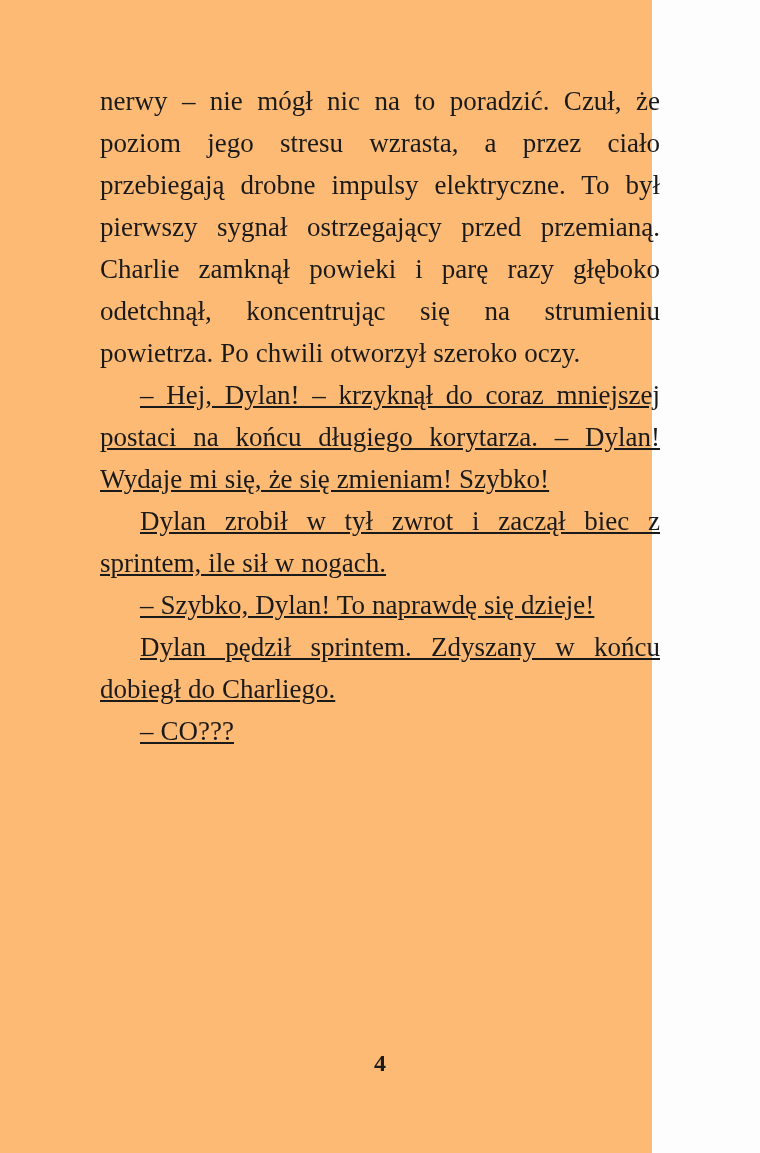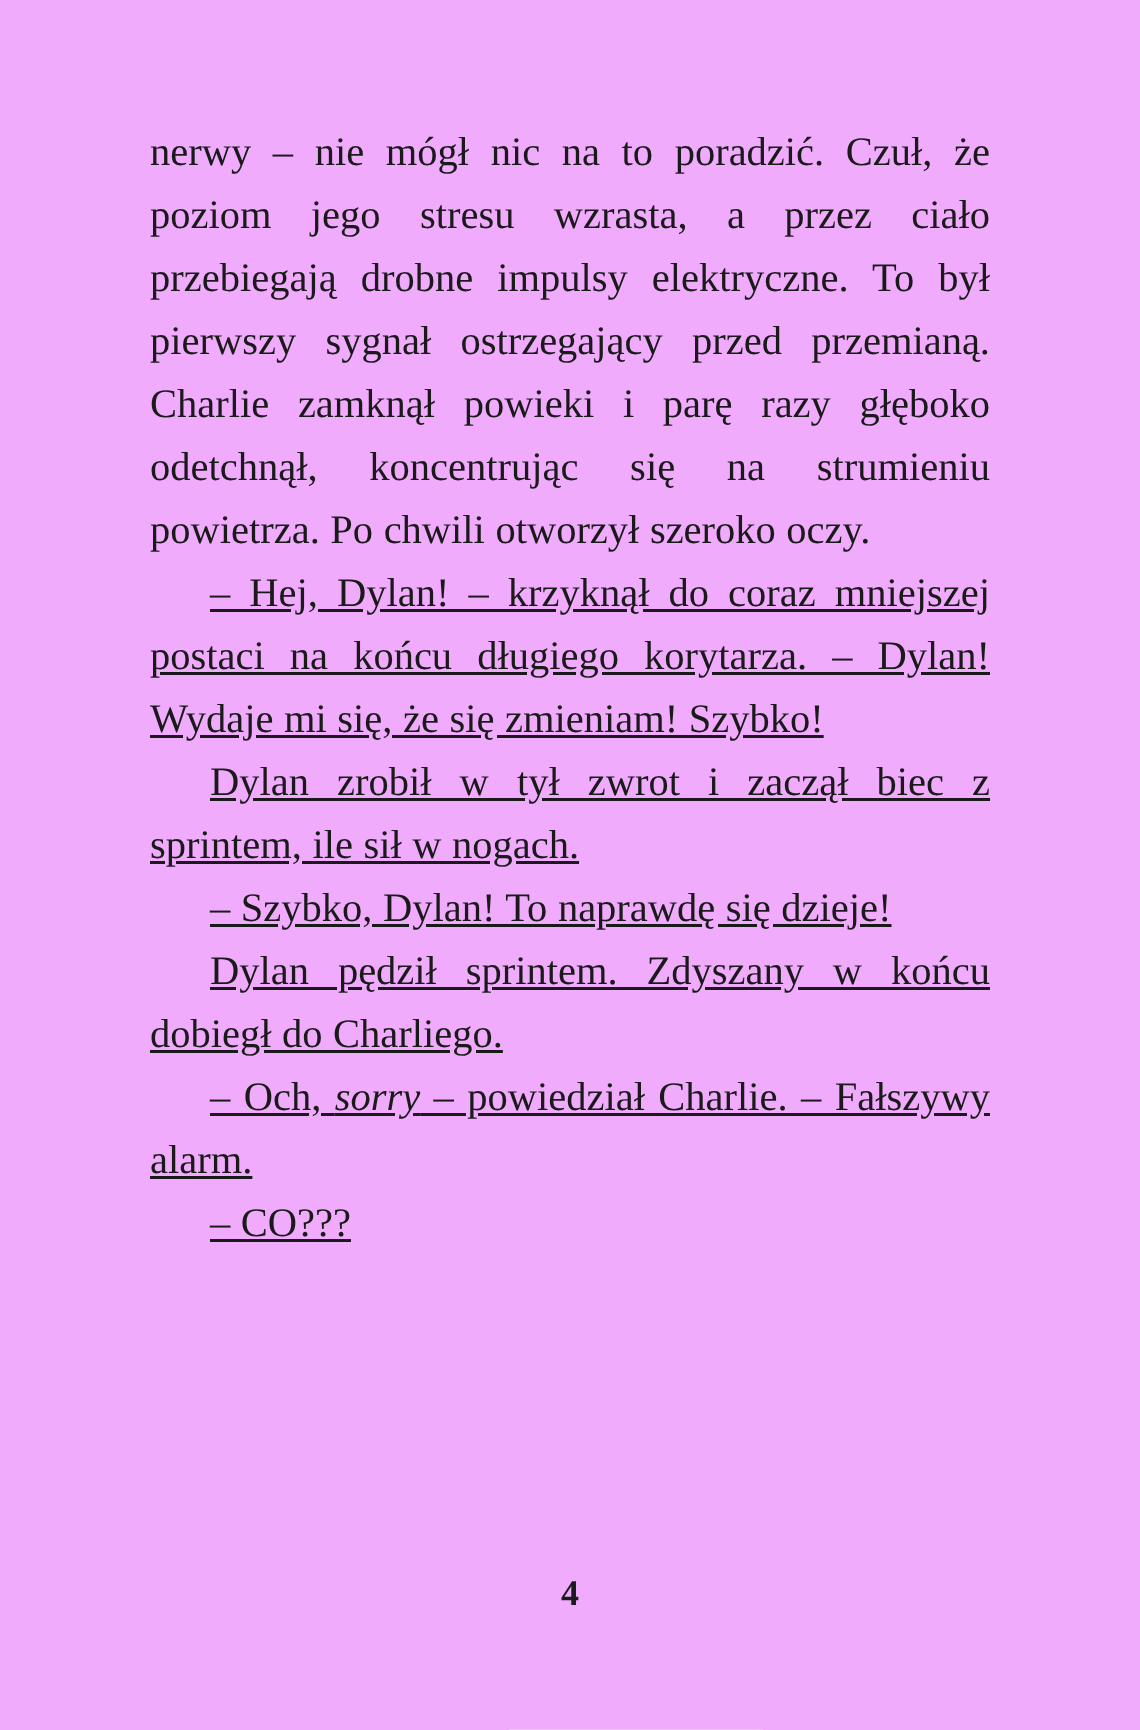--- a/index.html
+++ b/index.html
@@ -13,23 +13,23 @@
     font-family: "Liberation Serif", "DejaVu Serif", serif;
     color: #1a1a1a;
     overflow: hidden;
     position: relative;
   }
 
   .page {
     position: absolute;
     left: 0;
     top: 0;
-    width: 760px;
+    width: 652px;
     height: 1153px;
-    background: #f0abfc;
+    background: #fdba74;
   }
 
   .text-block {
     position: absolute;
     left: 100px;
     top: 80px;
     width: 560px;
     font-size: 27px;
     line-height: 42px;
     text-align: justify;
@@ -82,21 +82,20 @@
     <p class="para">nerwy – nie mógł nic na to poradzić. Czuł, że poziom jego stresu wzrasta, a przez ciało przebiegają drobne impulsy elektryczne. To był pierwszy sygnał ostrzegający przed przemianą. Charlie zamknął powieki i parę razy głęboko odetchnął, koncentrując się na strumieniu powietrza. Po chwili otworzył szeroko oczy.</p>
 
     <p class="para indent">– Hej, Dylan! – krzyknął do coraz mniejszej postaci na końcu długiego korytarza. – Dylan! Wydaje mi się, że się zmieniam! Szybko!</p>
 
     <p class="para indent">Dylan zrobił w tył zwrot i zaczął biec z sprintem, ile sił w nogach.</p>
 
     <p class="para indent">– Szybko, Dylan! To naprawdę się dzieje!</p>
 
     <p class="para indent">Dylan pędził sprintem. Zdyszany w końcu dobiegł do Charliego.</p>
 
-    <p class="para indent">– Och, <em>sorry</em> – powiedział Charlie. – Fałszywy alarm.</p>
 
 
     <p class="para indent">– CO???</p>
 
 
   </div>
 
   <div class="folio">4</div>
 
 </div>

